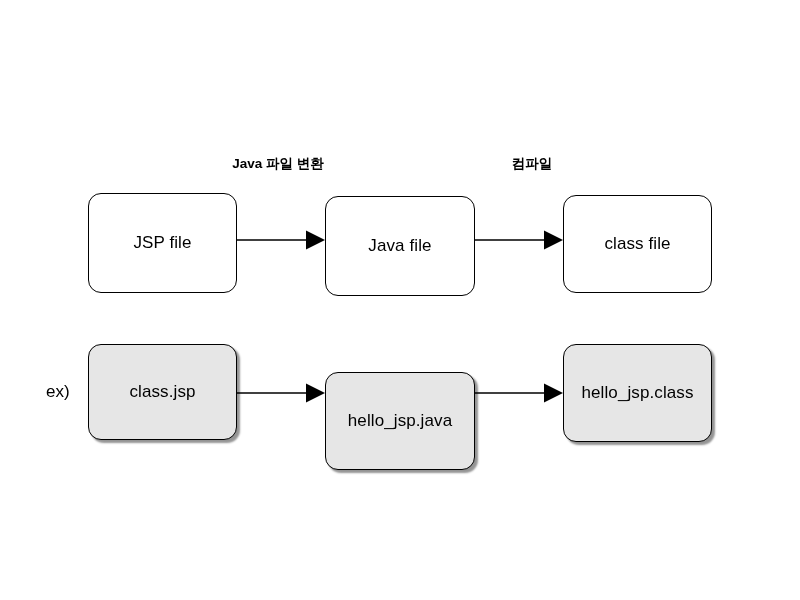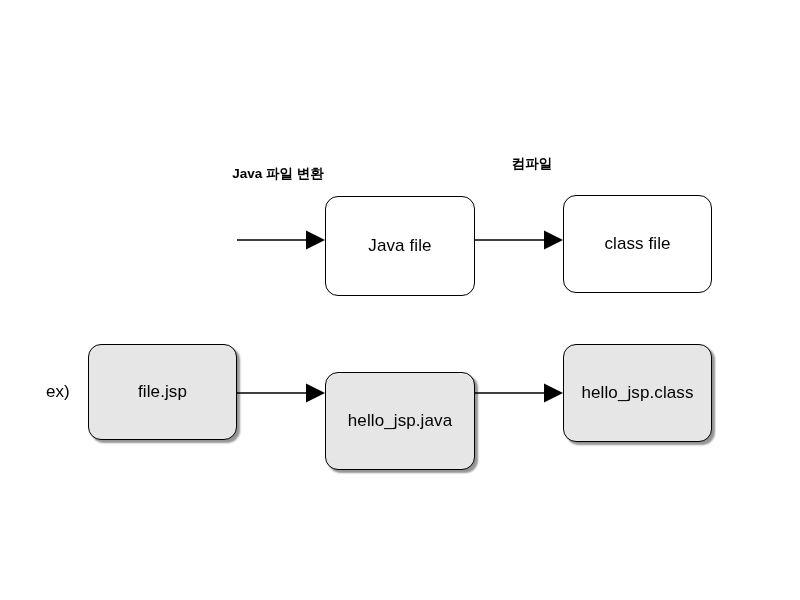--- a/index.html
+++ b/index.html
@@ -82,34 +82,37 @@
         <polygon points="306,230.5 325,240 306,249.5" fill="#000000"></polygon>
         <line x1="475" y1="240" x2="545" y2="240" stroke="#000000" stroke-width="1.4"></line>
         <polygon points="544,230.5 563,240 544,249.5" fill="#000000"></polygon>
         <line x1="237" y1="393" x2="307" y2="393" stroke="#000000" stroke-width="1.4"></line>
         <polygon points="306,383.5 325,393 306,402.5" fill="#000000"></polygon>
         <line x1="475" y1="393" x2="545" y2="393" stroke="#000000" stroke-width="1.4"></line>
         <polygon points="544,383.5 563,393 544,402.5" fill="#000000"></polygon>
       </g>
   </svg>
 
-  <div class="edge-label" style="left:278px; top:165px;">Java 파일 변환</div>
+  <div class="edge-label" style="left:278px; top:155px;">Java 파일 변환</div>
   <div class="edge-label" style="left:532px; top:155px;">컴파일</div>
 
   <div class="side-label" style="left:46px; top:382px;">ex)</div>
 
+  <div class="node plain" style="left:88px; top:193px; width:149px; height:100px;">
+    <span class="node-label">JSP file</span>
+  </div>
   <div class="node plain" style="left:325px; top:196px; width:150px; height:100px;">
     <span class="node-label">Java file</span>
   </div>
   <div class="node plain" style="left:563px; top:195px; width:149px; height:98px;">
     <span class="node-label">class file</span>
   </div>
 
   <div class="node shaded" style="left:88px; top:344px; width:149px; height:96px;">
-    <span class="node-label">file.jsp</span>
+    <span class="node-label">class.jsp</span>
   </div>
   <div class="node shaded" style="left:325px; top:344px; width:150px; height:98px;margin-top:28px;">
     <span class="node-label">hello_jsp.java</span>
   </div>
   <div class="node shaded" style="left:563px; top:344px; width:149px; height:98px;">
     <span class="node-label">hello_jsp.class</span>
   </div>
 
 </div>
 

